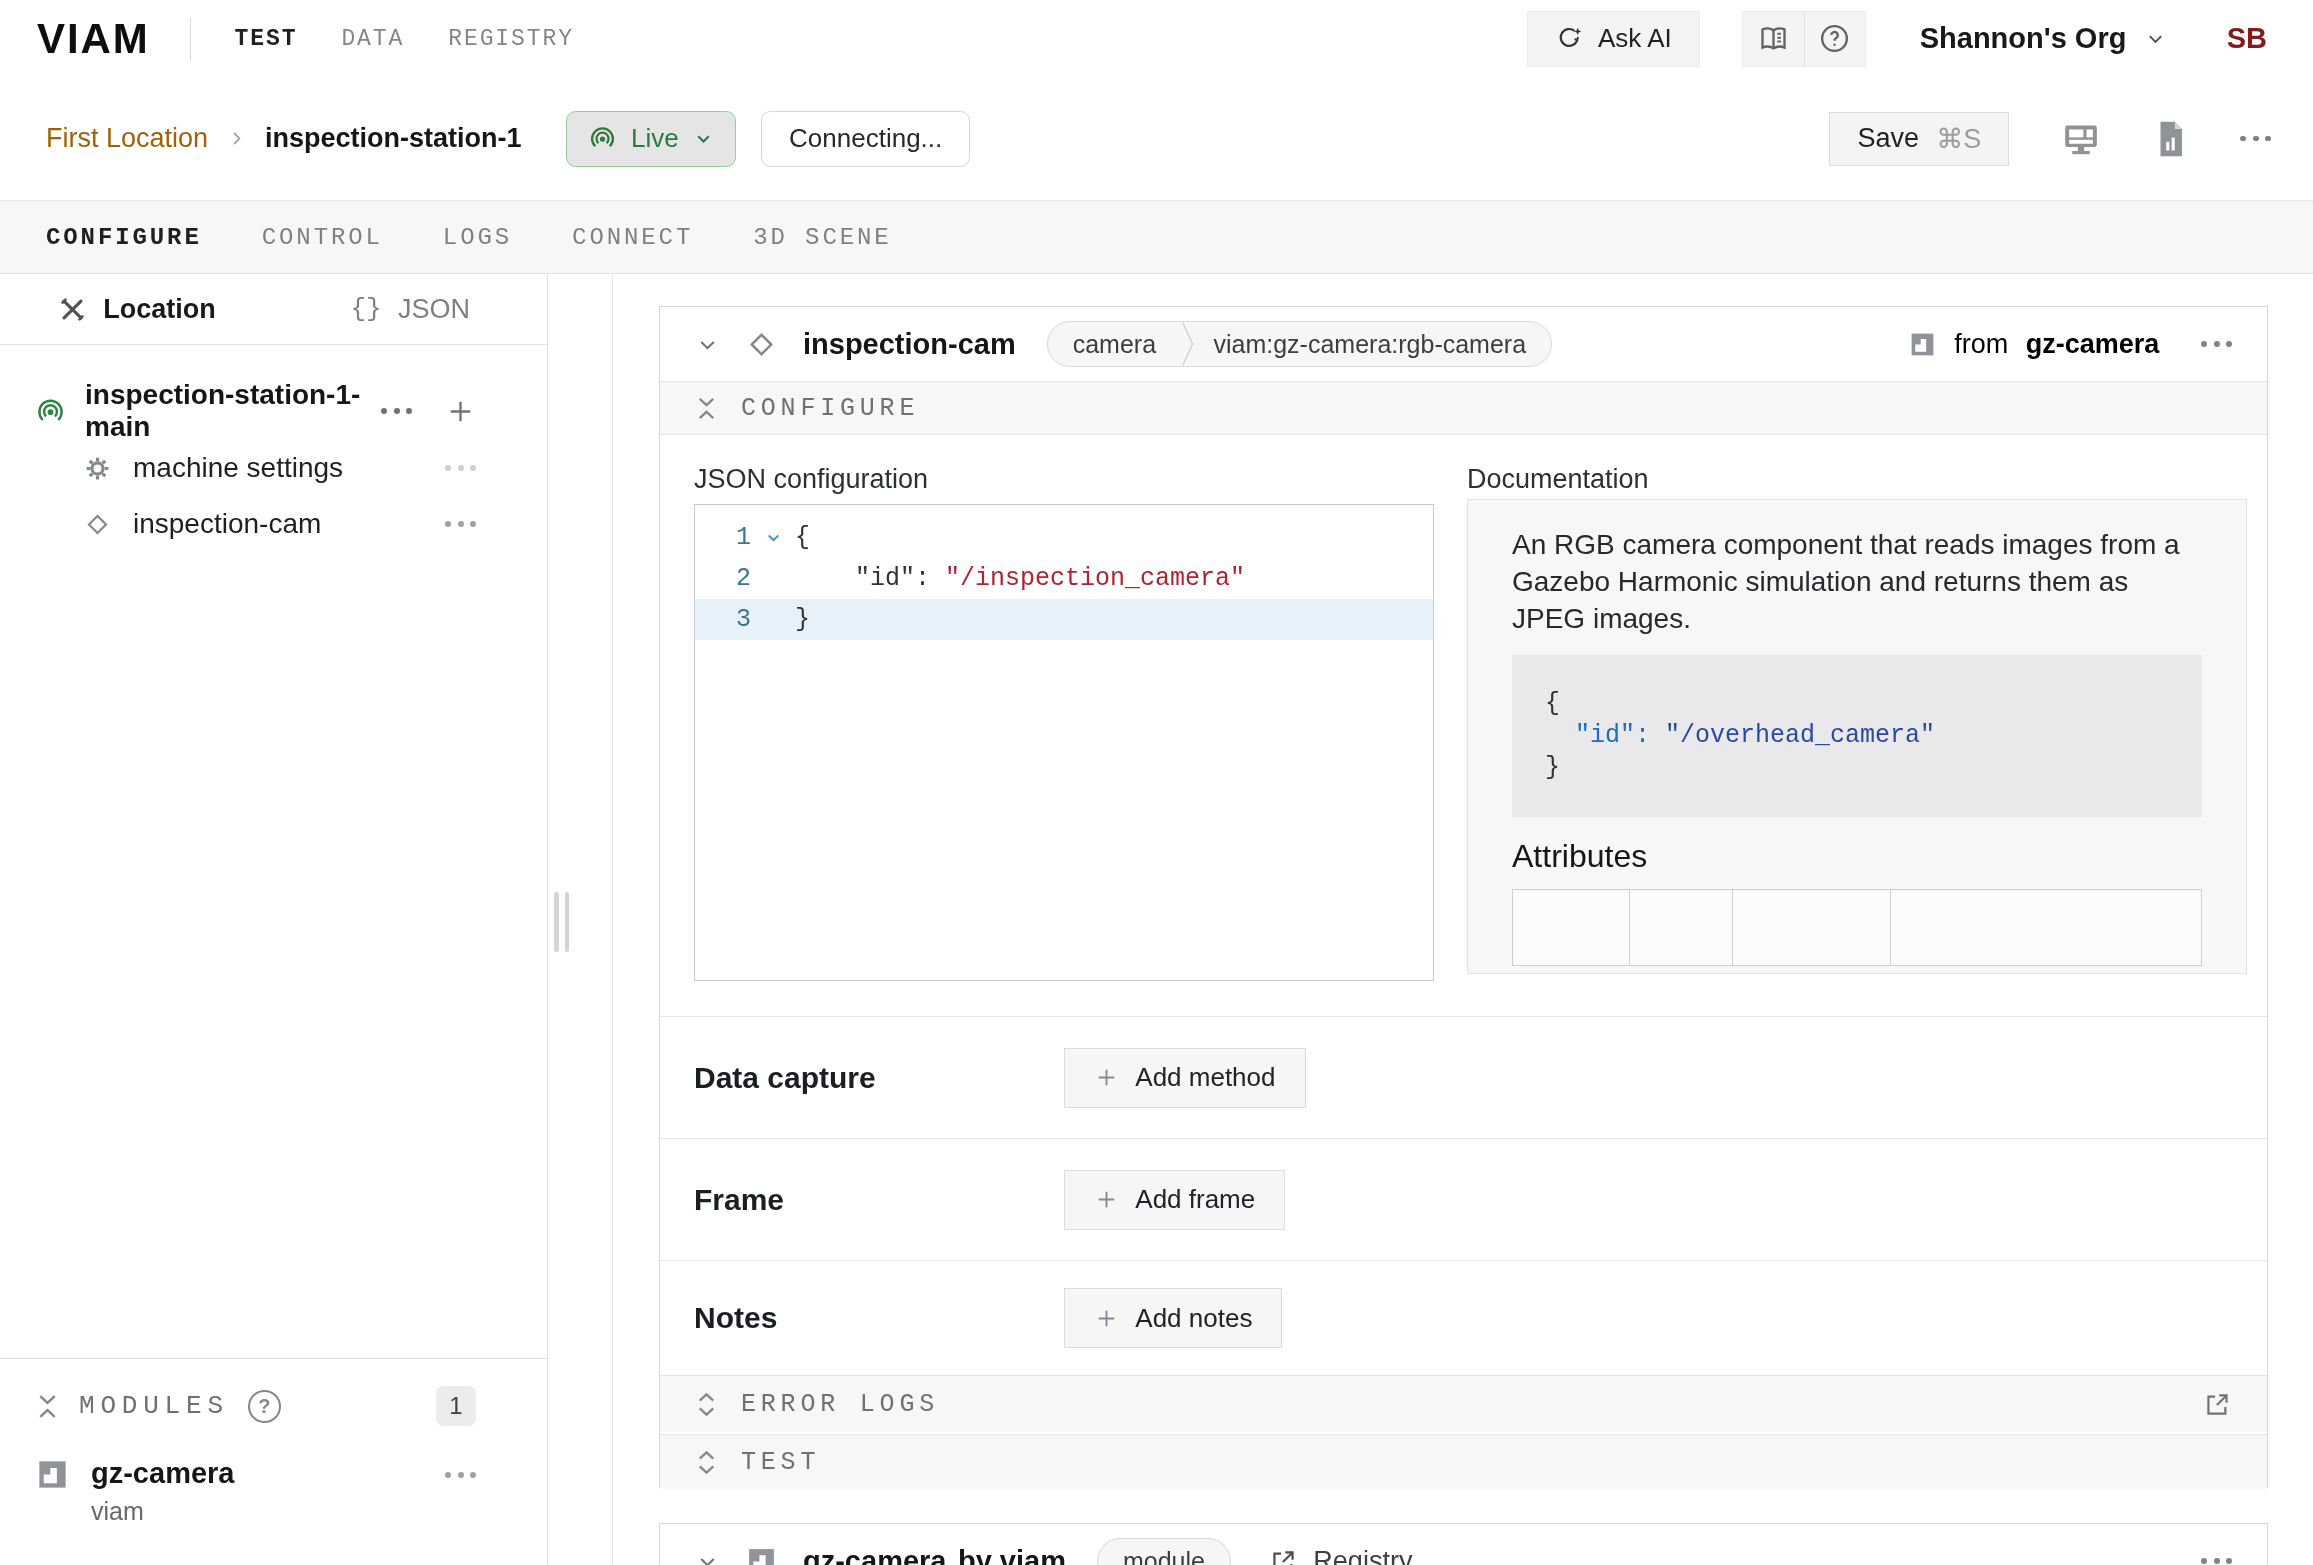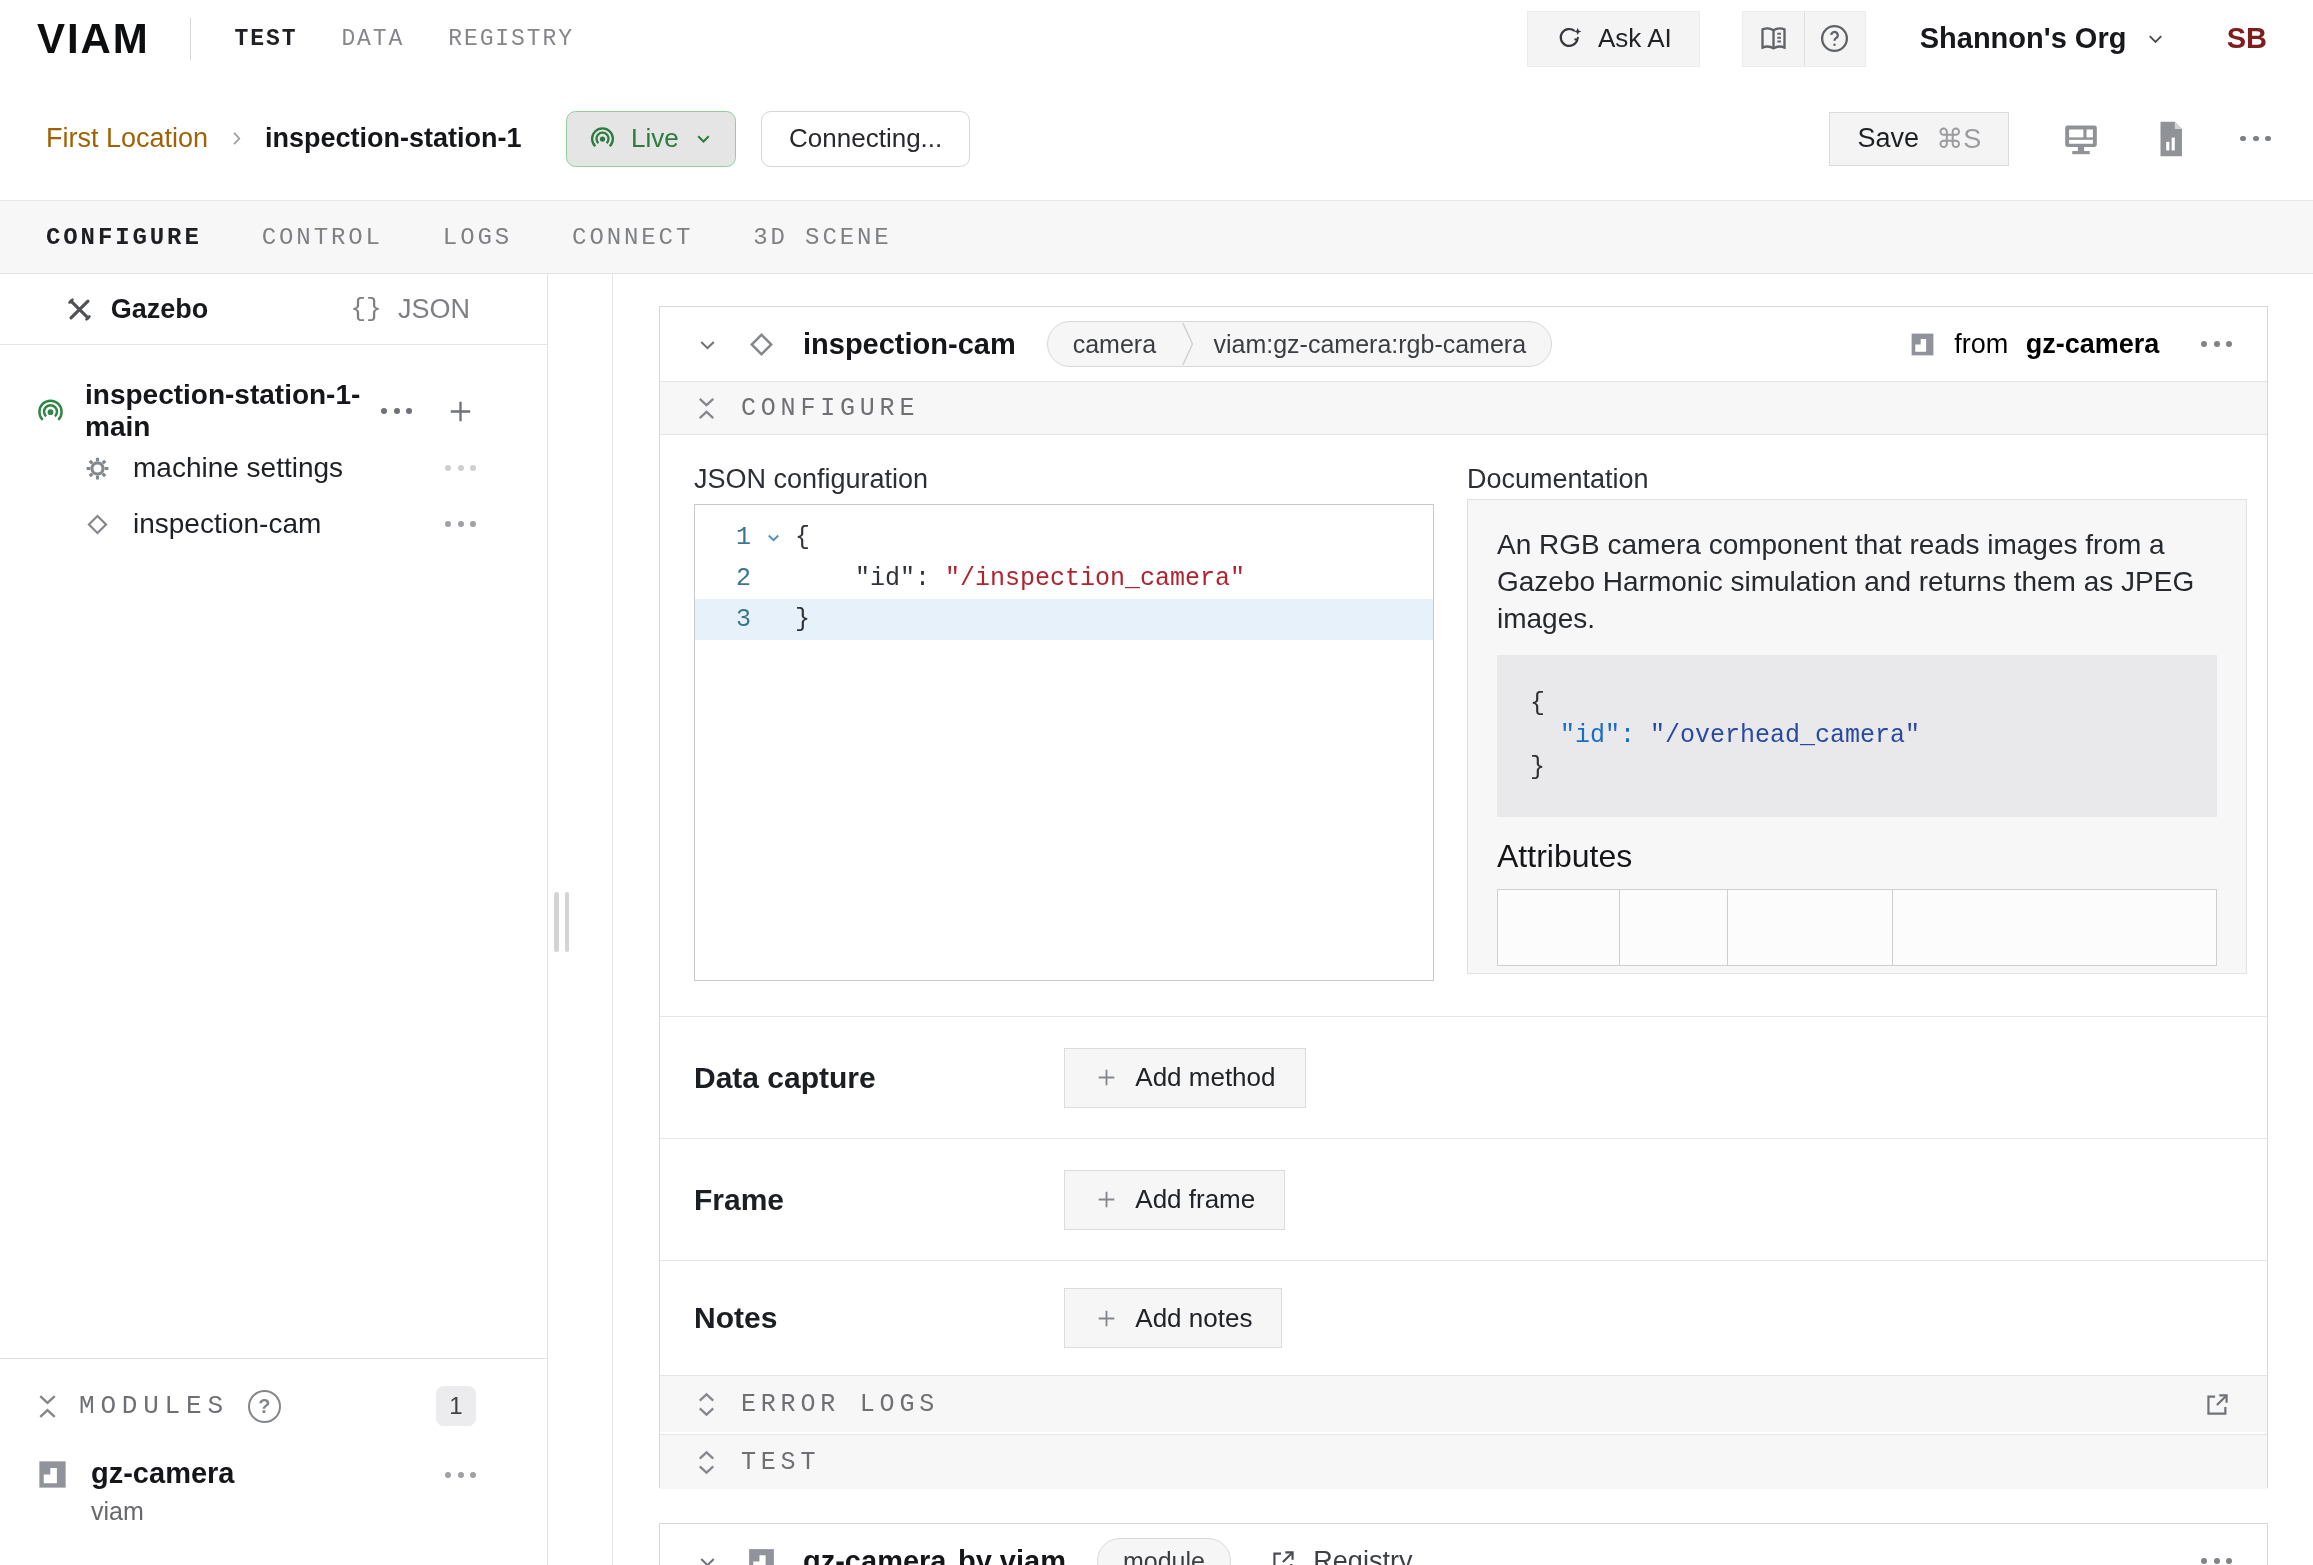--- a/index.html
+++ b/index.html
@@ -128,21 +128,21 @@
     border:1px solid #c9c9cd; background:#fff; padding-top:11.5px; cursor:text;
     font-family:"Liberation Mono","DejaVu Sans Mono",monospace; font-size:25px; }
   .ed-line { display:flex; align-items:center; height:41px; }
   .ed-line.hl { background:#e6f1f9; }
   .ed-gutter { width:56px; text-align:right; color:#3a7690; flex:none; }
   .ed-fold { width:44px; display:flex; justify-content:center; flex:none; }
   .ed-code { white-space:pre; color:#2f3337; }
   .ed-red { color:#b02430; }
 
   .docbox { position:absolute; left:807px; top:64px; width:780px; height:475px;
-    background:#f7f7f8; border:1px solid #e2e2e4; padding:26px 29px 0; overflow:hidden; }
+    background:#f7f7f8; border:1px solid #e2e2e4; padding:26px 44px 0; overflow:hidden; }
   .doc-p { font-size:28px; line-height:37px; color:#26292d; }
   .doc-h1 { margin-top:20px; font-size:35px; line-height:38px; font-weight:700; color:#141619; }
   .doc-code { margin-top:18px; background:#e9e9eb; padding:33px;
     font-family:"Liberation Mono","DejaVu Sans Mono",monospace; font-size:25px;
     line-height:32px; color:#2e3236; white-space:pre; }
   .doc-key { color:#1a6cc4; }
   .doc-val { color:#2a4aa0; }
   .doc-h2 { margin-top:21px; font-size:32px; line-height:37px; font-weight:400; color:#141619; }
   .doc-table { margin-top:14.4px; border:1px solid #cfcfd2; background:#fcfcfd; display:flex; height:77px; }
   .doc-table div { border-right:1px solid #cfcfd2; height:100%; }
@@ -287,21 +287,21 @@
   <div class="mode-row">
     <div class="mode-cell">
       <span>
         <svg width="29" height="29" viewBox="0 0 24 24" fill="none" stroke="#4f5256" stroke-width="2.6" stroke-linecap="round">
           <path d="M5 19 L19 5"></path>
           <path d="M5 5 L19 19"></path>
           <path d="M3.8 6.2 L6.2 3.8" stroke-width="2.2"></path>
           <path d="M17.8 20.2 L20.2 17.8" stroke-width="2.2"></path>
         </svg>
       </span>
-      <span class="mode-builder-label">Gazebo</span>
+      <span class="mode-builder-label">Location</span>
     </div>
     <div class="mode-cell">
       <span class="mode-json-icon">{}</span>
       <span class="mode-json-label">JSON</span>
     </div>
   </div>
 
   <div class="tree">
     <div class="tree-root">
       <span>

